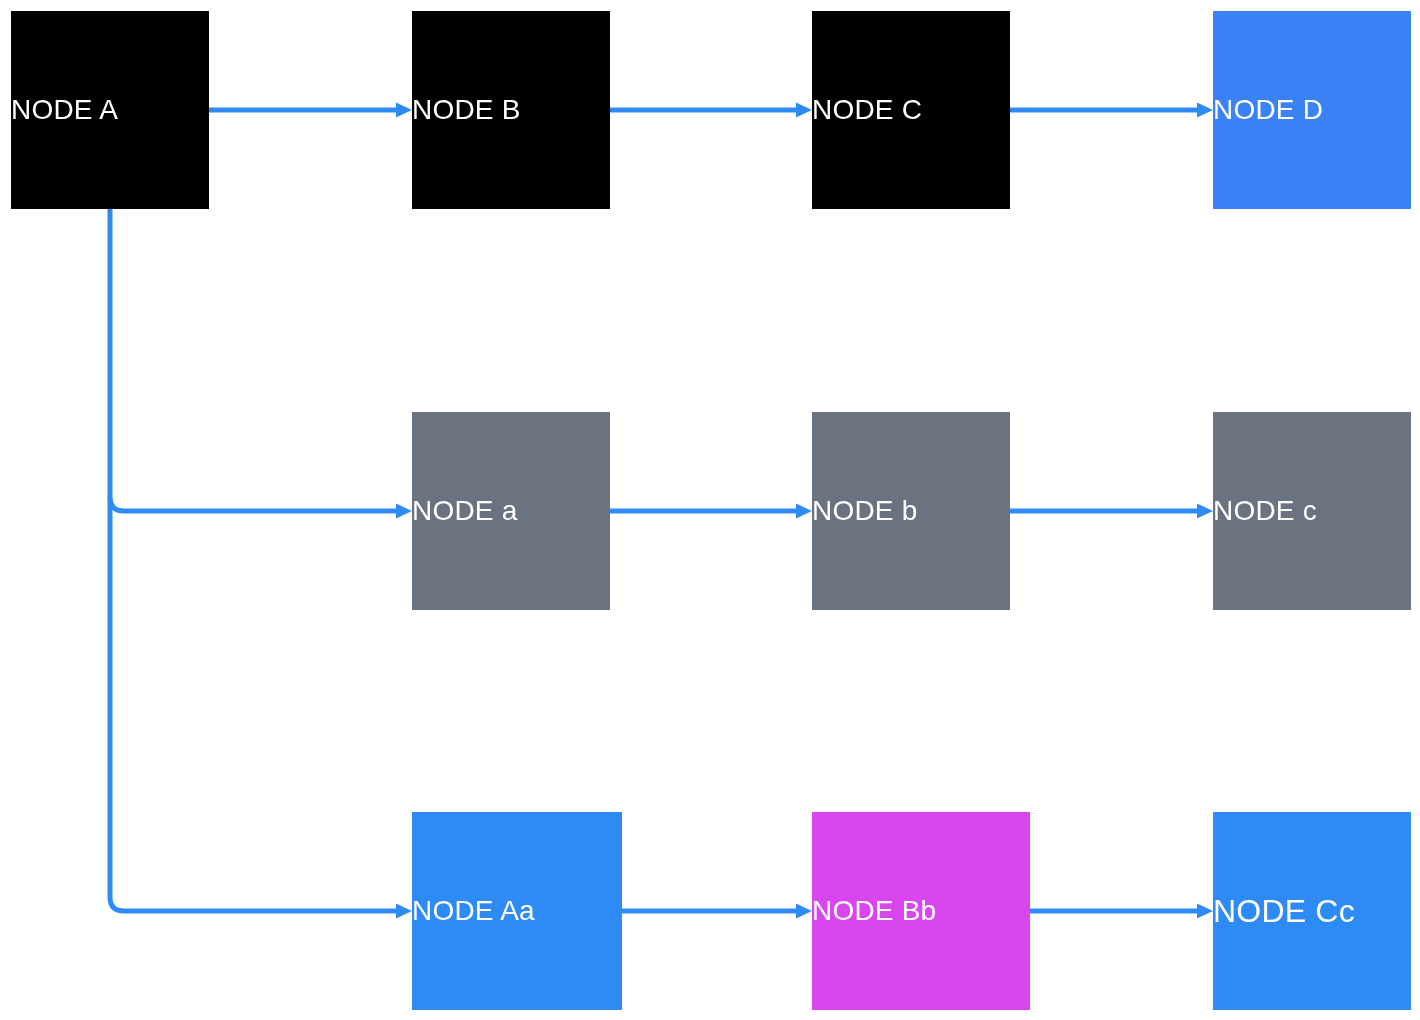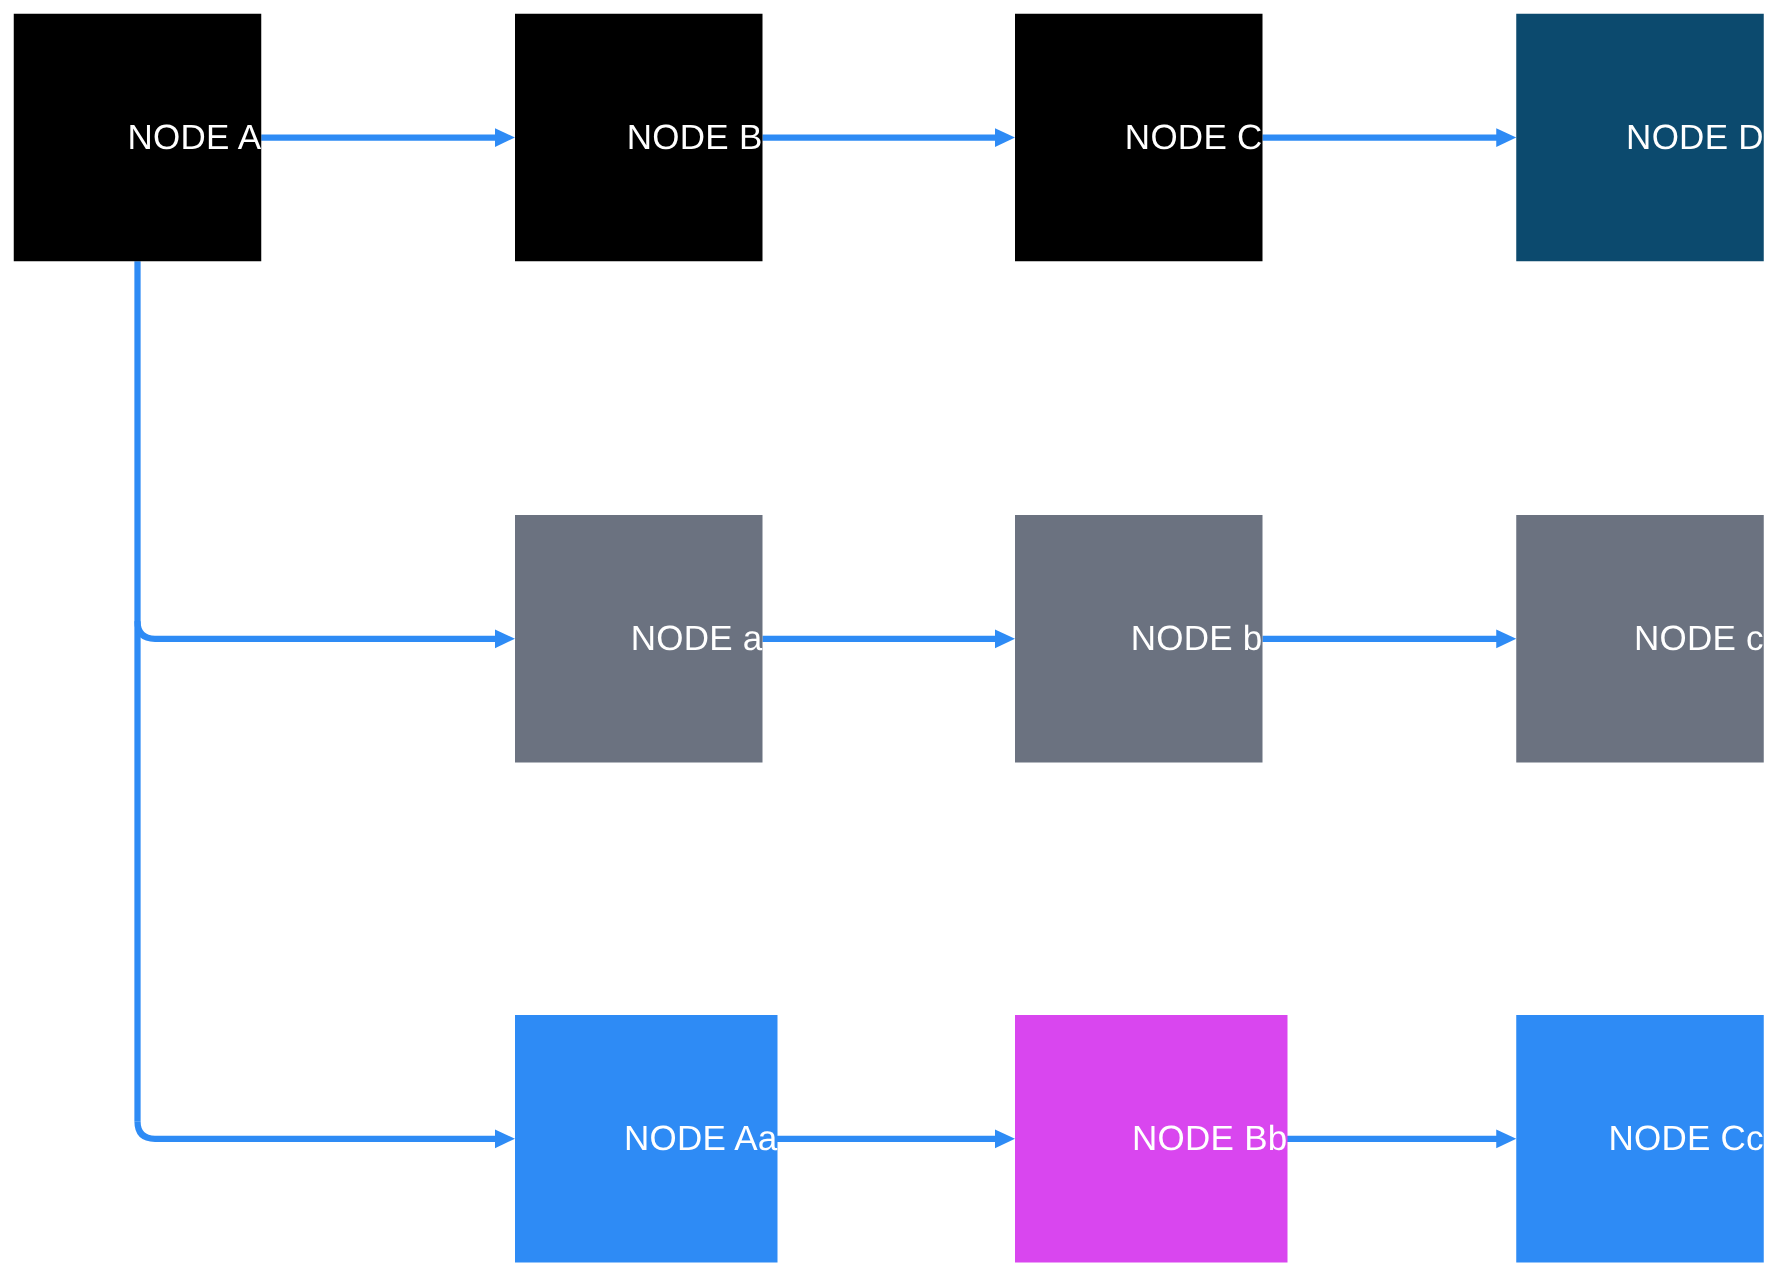--- a/index.html
+++ b/index.html
@@ -39,21 +39,21 @@
     height: 1020px;
     z-index: 2;
   }
 
   .node {
     position: absolute;
     width: 198px;
     height: 198px;
     display: flex;
     align-items: center;
-    justify-content: flex-end;
+    justify-content: flex-start;
     box-sizing: border-box;
   }
 
   .node-label {
     color: #ffffff;
     font-size: 28px;
     font-weight: 400;
     letter-spacing: 0.2px;
     line-height: 1;
     white-space: nowrap;
@@ -98,36 +98,36 @@
   <div id="nodes-layer">
       <div class="node" style="left: 11px; top: 11px; width: 198px; height: 198px; background: rgb(0, 0, 0);">
         <span class="node-label" style="font-size: 28px; color: rgb(255, 255, 255);">NODE A</span>
       </div>
       <div class="node" style="left: 412px; top: 11px; width: 198px; height: 198px; background: rgb(0, 0, 0);">
         <span class="node-label" style="font-size: 28px; color: rgb(255, 255, 255);">NODE B</span>
       </div>
       <div class="node" style="left: 812px; top: 11px; width: 198px; height: 198px; background: rgb(0, 0, 0);">
         <span class="node-label" style="font-size: 28px; color: rgb(255, 255, 255);">NODE C</span>
       </div>
-      <div class="node" style="left: 1213px; top: 11px; width: 198px; height: 198px; background: #0c4a6e;">
+      <div class="node" style="left: 1213px; top: 11px; width: 198px; height: 198px; background: #3b82f6;">
         <span class="node-label" style="font-size: 28px; color: rgb(255, 255, 255);">NODE D</span>
       </div>
       <div class="node" style="left: 412px; top: 412px; width: 198px; height: 198px; background: rgb(107, 114, 128);">
         <span class="node-label" style="font-size: 28px; color: rgb(255, 255, 255);">NODE a</span>
       </div>
       <div class="node" style="left: 812px; top: 412px; width: 198px; height: 198px; background: rgb(107, 114, 128);">
         <span class="node-label" style="font-size: 28px; color: rgb(255, 255, 255);">NODE b</span>
       </div>
       <div class="node" style="left: 1213px; top: 412px; width: 198px; height: 198px; background: rgb(107, 114, 128);">
         <span class="node-label" style="font-size: 28px; color: rgb(255, 255, 255);">NODE c</span>
       </div>
       <div class="node" style="left: 412px; top: 812px; width: 210px; height: 198px; background: rgb(46, 139, 245);">
         <span class="node-label" style="font-size: 28px; color: rgb(255, 255, 255);">NODE Aa</span>
       </div>
       <div class="node" style="left: 812px; top: 812px; width: 218px; height: 198px; background: #d946ef;">
         <span class="node-label" style="font-size: 28px; color: rgb(255, 255, 255);">NODE Bb</span>
       </div>
       <div class="node" style="left: 1213px; top: 812px; width: 198px; height: 198px; background: rgb(46, 139, 245);">
-        <span class="node-label" style="font-size: 28px; color: rgb(255, 255, 255);">NODE Cc</span>
+        <span class="node-label" style="font-size: 32px; color: rgb(255, 255, 255);">NODE Cc</span>
       </div>
     </div>
 
 </div>
 
 </body></html>

